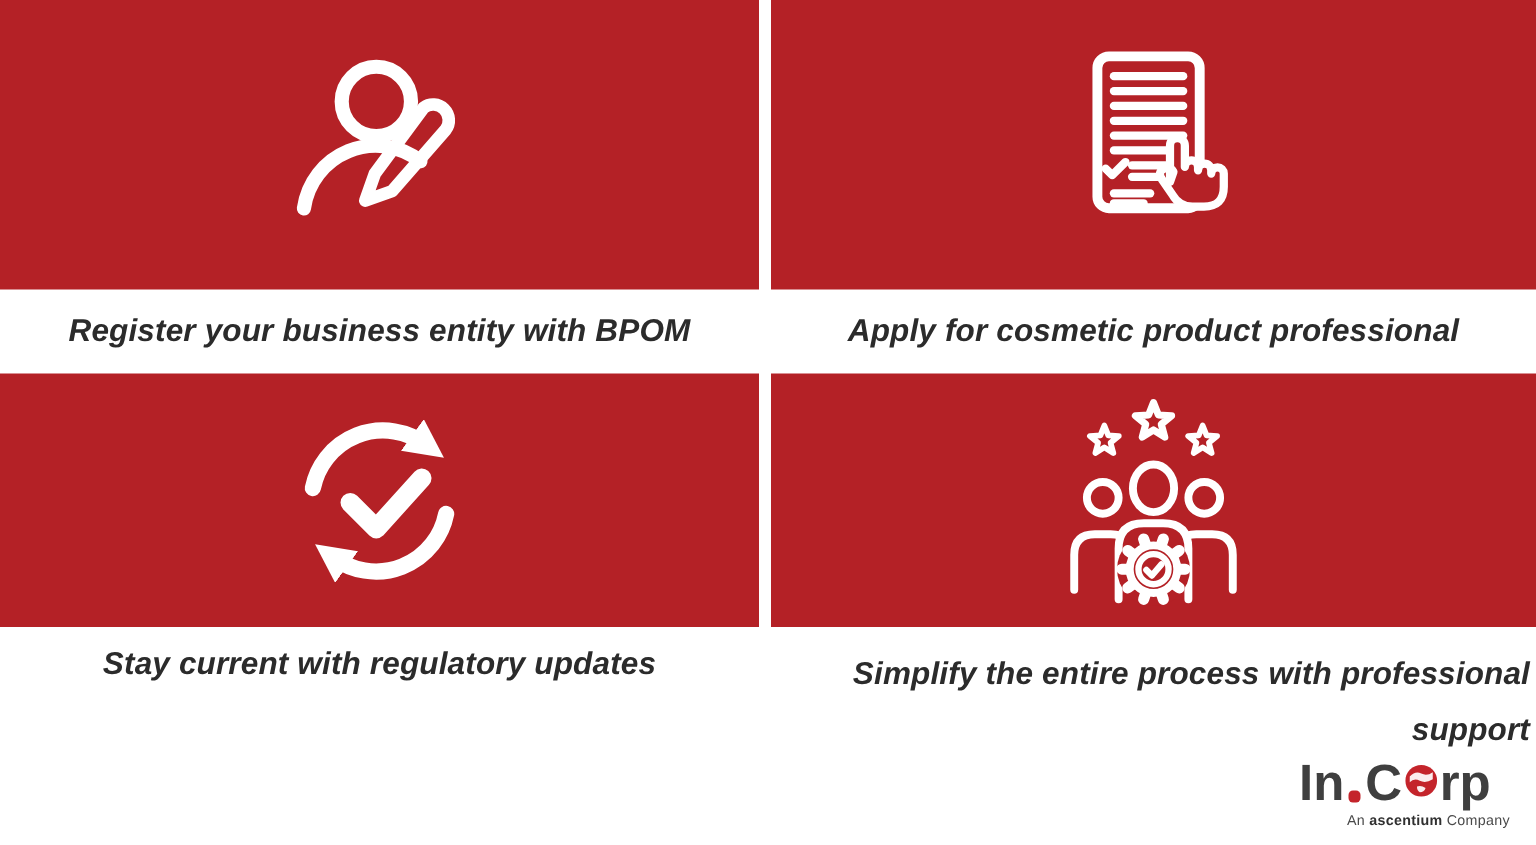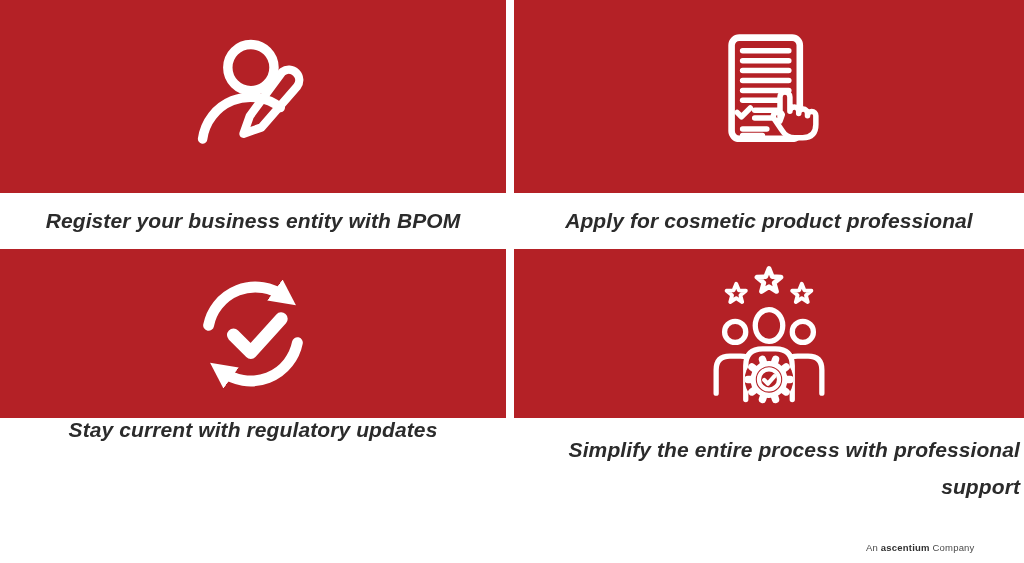--- a/index.html
+++ b/index.html
@@ -21,40 +21,40 @@
   #panel-1{left:0;top:0;width:506px;height:193px;}
   #panel-2{left:514px;top:0;width:510px;height:193px;}
   #panel-3{left:0;top:249px;width:506px;height:169px;}
   #panel-4{left:514px;top:249px;width:510px;height:169px;}
   .caption{
     position:absolute;display:flex;justify-content:center;text-align:center;
     font-weight:bold;font-size:21px;color:var(--ink);letter-spacing:.1px;font-style:italic;
   }
   #caption-1{left:0;top:193px;width:506px;height:56px;align-items:center;}
   #caption-2{left:514px;top:193px;width:510px;height:56px;align-items:center;}
-  #caption-3{left:0;top:418px;width:506px;height:50px;align-items:flex-start;}
+  #caption-3{left:0;top:418px;width:506px;height:50px;align-items:flex-start;padding-top:13px;}
   #caption-4{left:514px;top:418px;width:510px;height:80px;align-items:flex-start;padding:13px 4px 0 4px;line-height:37px;text-align:right;}
   .icon-svg{display:block;}
   
   .logo{
     position:absolute;right:16px;bottom:10px;width:142px;
     display:flex;flex-direction:column;align-items:flex-start;
   }
   .logo-word{
     display:flex;align-items:flex-end;
     font-weight:bold;font-size:34px;line-height:34px;color:var(--logo-gray);
     letter-spacing:0;
   }
   .logo-dot{
     width:8px;height:8px;background:var(--logo-red);border-radius:3px;
     margin:0 3px 4px 3px;display:inline-block;
   }
   .logo-globe{margin:0 1px 1px 1px;display:inline-block;}
   .logo-tagline{
-    font-size:9.5px;color:#4a4a4a;margin-top:3px;letter-spacing:.2px;white-space:nowrap;
+    font-size:9.5px;color:#4a4a4a;margin-top:3px;letter-spacing:.2px;white-space:nowrap;margin-left:32px;
   }
   .logo-tagline .brand{font-weight:bold;color:#303030;}
 </style>
 </head>
 <body>
 
 <div class="panel" id="panel-1">
   <svg class="icon-svg" width="126" height="126" viewBox="0 0 120 120" fill="none" stroke="#ffffff" stroke-width="9" stroke-linecap="round" stroke-linejoin="round">
     <circle cx="58" cy="32" r="22"></circle>
     <path d="M12 100 A46 46 0 0 1 86 70"></path>
@@ -134,14 +134,27 @@
     </g>
   </svg>
 </div>
 
 <div class="caption" id="caption-1">Register your business entity with BPOM</div>
 <div class="caption" id="caption-2">Apply for cosmetic product professional</div>
 <div class="caption" id="caption-3">Stay current with regulatory updates</div>
 <div class="caption" id="caption-4">Simplify the entire process with professional support</div>
 
 <div class="logo">
+  <div class="logo-word">
+    <span>In</span>
+    <span class="logo-dot"></span>
+    <span>C</span>
+    <span class="logo-globe">
+      <svg width="23" height="23" viewBox="0 0 24 24">
+        <circle cx="12" cy="12" r="11" fill="#c4242b"></circle>
+        <path d="M4 9 q4 -4 8 -2 q4 2 8 -1 l0 5 q-5 3 -9 1 q-4 -2 -7 1 Z" fill="#ffffff" opacity="0.92"></path>
+        <path d="M9 16 q3 -1 6 1 q-1 3 -4 3 q-2 -1 -2 -4 Z" fill="#ffffff" opacity="0.92"></path>
+      </svg>
+    </span>
+    <span>rp</span>
+  </div>
   <div class="logo-tagline"><span>An </span><span class="brand">ascentium</span><span> Company</span></div>
 </div>
 
 </body></html>

